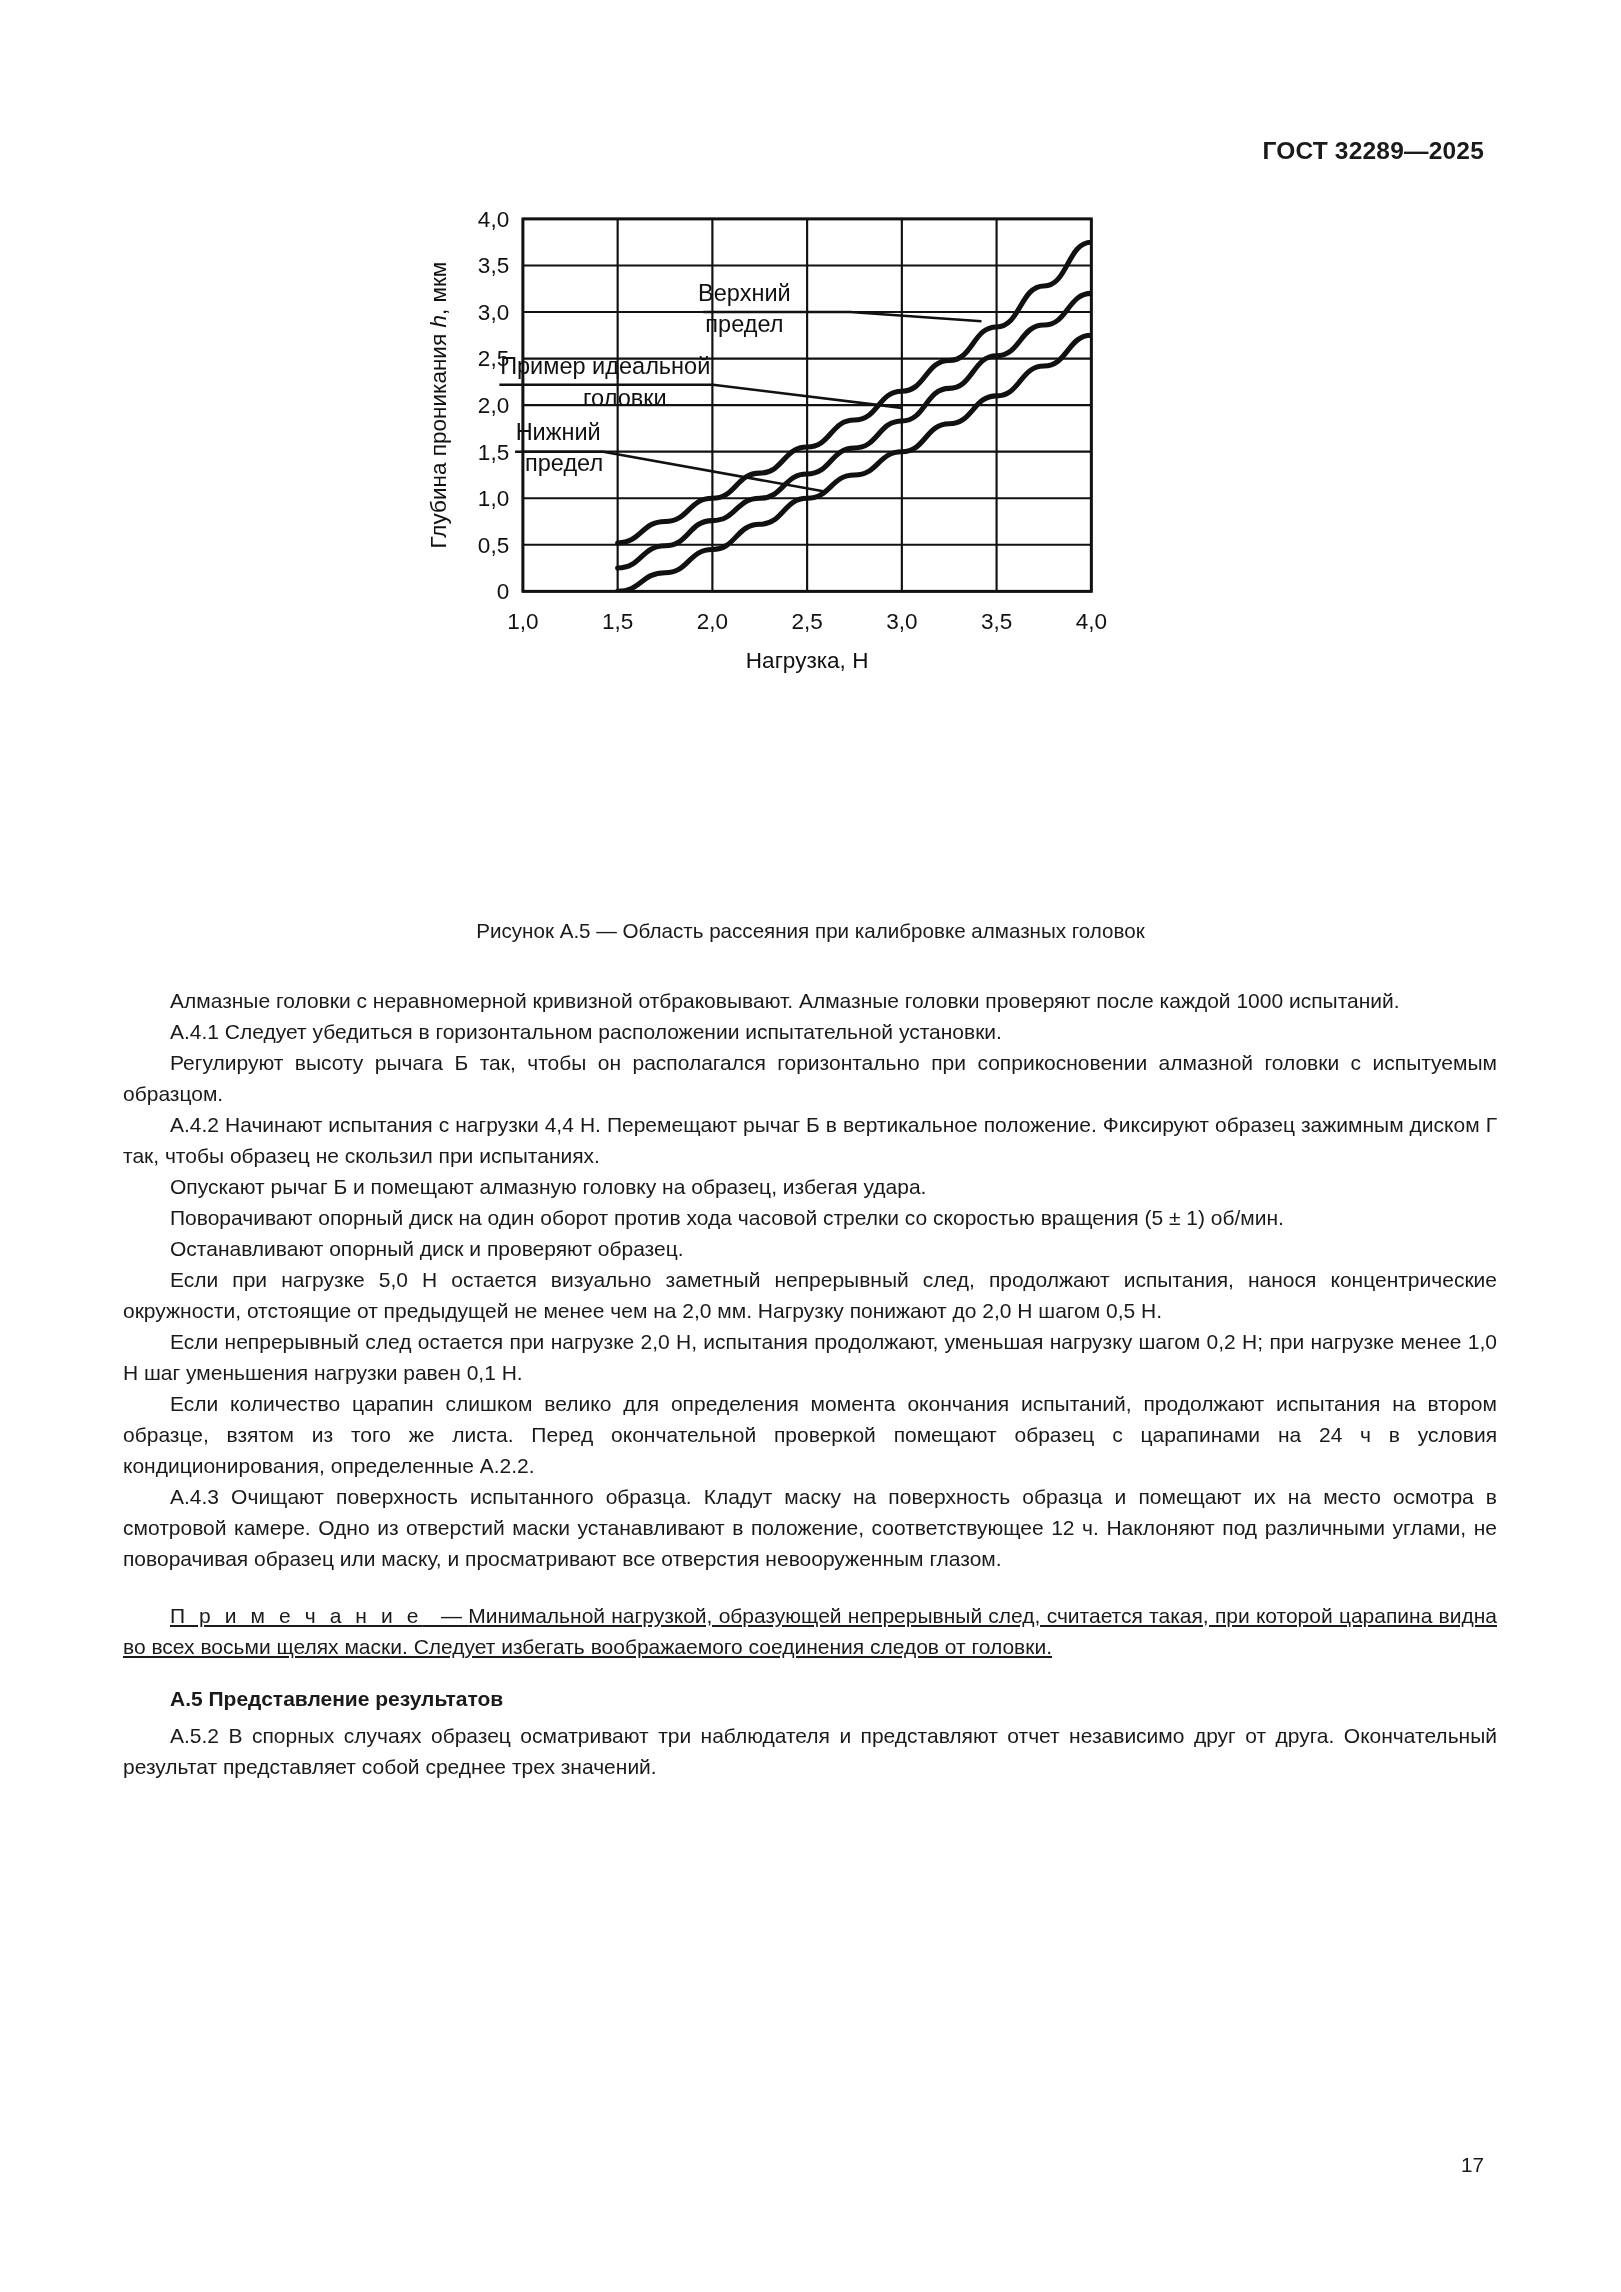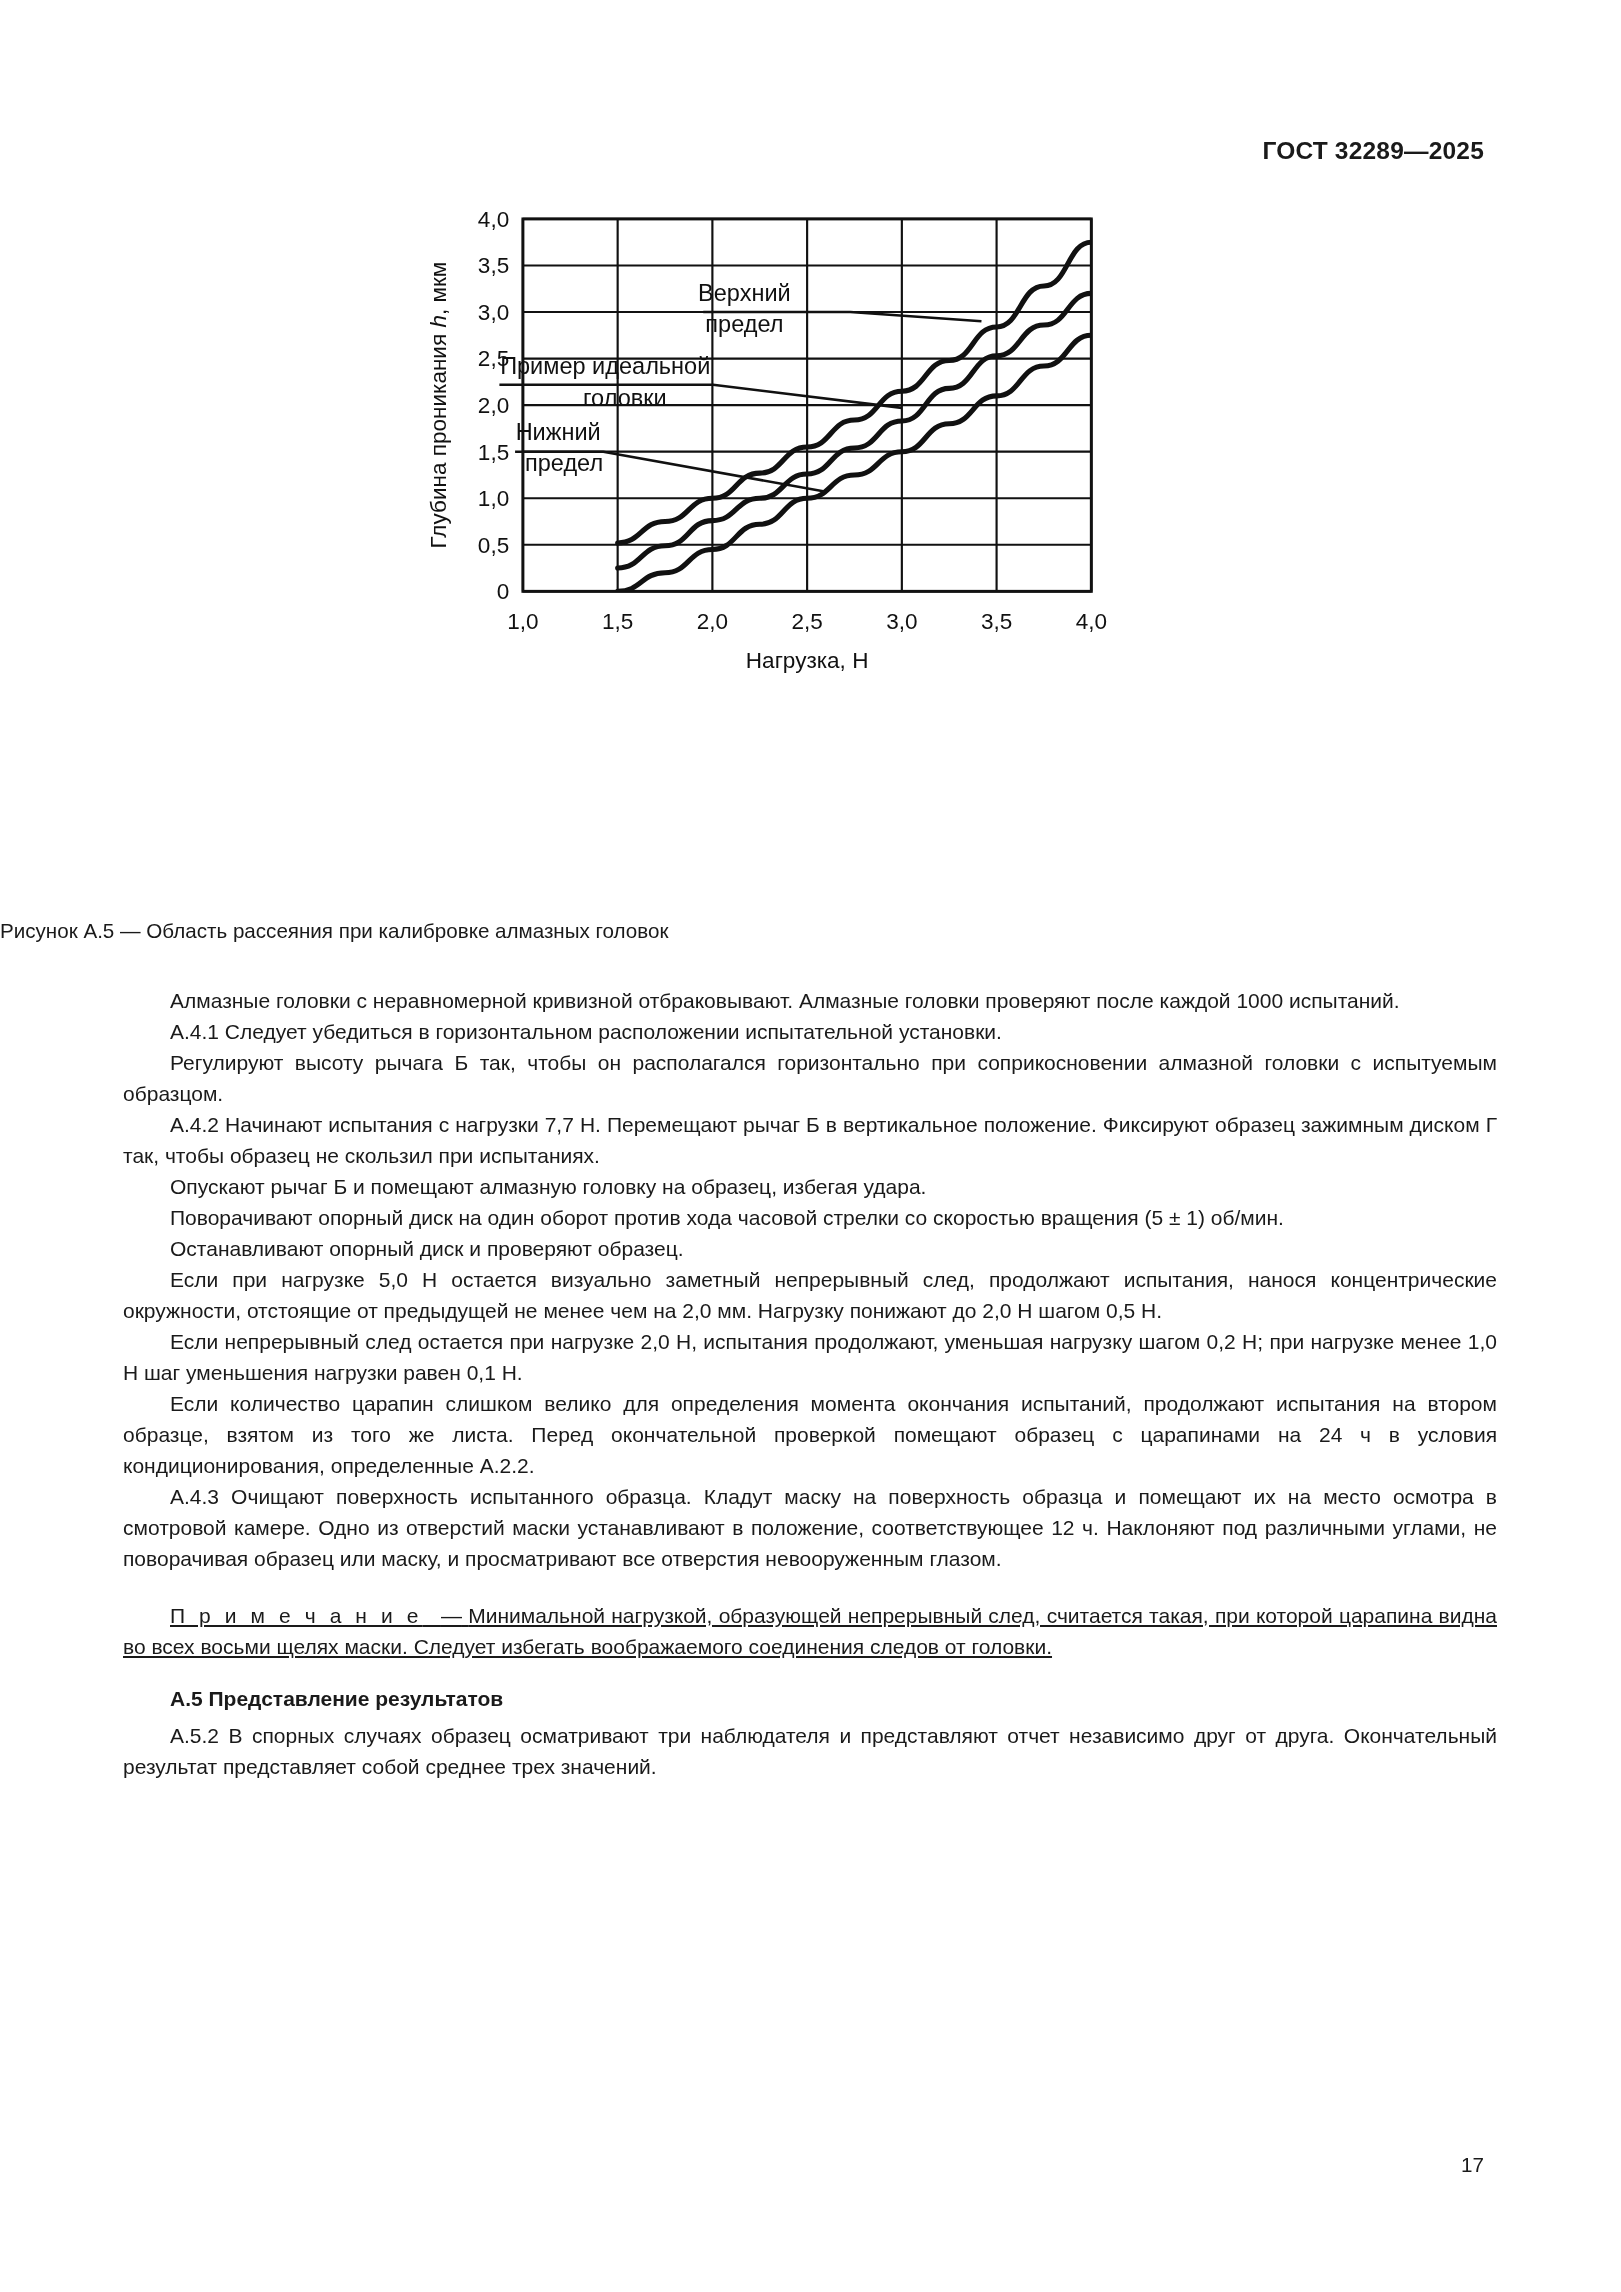--- a/index.html
+++ b/index.html
@@ -46,21 +46,21 @@
     margin: 0 auto 0 421px;
     height: 696px;
   }
   .chart-svg { display: block; }
 
   .figure-caption {
     position: absolute;
     top: 919px;
     left: 0;
     width: 1621px;
-    text-align: left;
+    text-align: center;
     font-size: 20.6px;
     white-space: nowrap;
   }
 
   
   .body-block {
     position: absolute;
     top: 985px;
     left: 123px;
     width: 1374px;
@@ -183,21 +183,21 @@
 
   <div class="figure-caption">Рисунок А.5 — Область рассеяния при калибровке алмазных головок</div>
 
   <div class="body-block">
 
     <p class="para">Алмазные головки с неравномерной кривизной отбраковывают. Алмазные головки проверяют после каждой 1000 испытаний.</p>
 
 
     <p class="para">А.4.1 Следует убедиться в горизонтальном расположении испытательной установки.</p>
     <p class="para">Регулируют высоту рычага Б так, чтобы он располагался горизонтально при соприкосновении алмазной головки с испытуемым образцом.</p>
-    <p class="para">А.4.2 Начинают испытания с нагрузки 7,7 Н. Перемещают рычаг Б в вертикальное положение. Фиксируют образец зажимным диском Г так, чтобы образец не скользил при испытаниях.</p>
+    <p class="para">А.4.2 Начинают испытания с нагрузки 4,4 Н. Перемещают рычаг Б в вертикальное положение. Фиксируют образец зажимным диском Г так, чтобы образец не скользил при испытаниях.</p>
     <p class="para">Опускают рычаг Б и помещают алмазную головку на образец, избегая удара.</p>
     <p class="para">Поворачивают опорный диск на один оборот против хода часовой стрелки со скоростью вращения (5 ± 1) об/мин.</p>
     <p class="para">Останавливают опорный диск и проверяют образец.</p>
     <p class="para">Если при нагрузке 5,0 Н остается визуально заметный непрерывный след, продолжают испытания, нанося концентрические окружности, отстоящие от предыдущей не менее чем на 2,0 мм. Нагрузку понижают до 2,0 Н шагом 0,5 Н.</p>
     <p class="para">Если непрерывный след остается при нагрузке 2,0 Н, испытания продолжают, уменьшая нагрузку шагом 0,2 Н; при нагрузке менее 1,0 Н шаг уменьшения нагрузки равен 0,1 Н.</p>
     <p class="para">Если количество царапин слишком велико для определения момента окончания испытаний, продолжают испытания на втором образце, взятом из того же листа. Перед окончательной проверкой помещают образец с царапинами на 24 ч в условия кондиционирования, определенные А.2.2.</p>
     <p class="para">А.4.3 Очищают поверхность испытанного образца. Кладут маску на поверхность образца и помещают их на место осмотра в смотровой камере. Одно из отверстий маски устанавливают в положение, соответствующее 12 ч. Наклоняют под различными углами, не поворачивая образец или маску, и просматривают все отверстия невооруженным глазом.</p>
 
     <p class="note"><span class="note-label">П р и м е ч а н и е</span><span>&nbsp; &nbsp;</span><span>—</span><span>&nbsp;</span><span>Минимальной нагрузкой, образующей непрерывный след, считается такая, при которой царапина видна во всех восьми щелях маски. Следует избегать воображаемого соединения следов от головки.</span></p>
 

